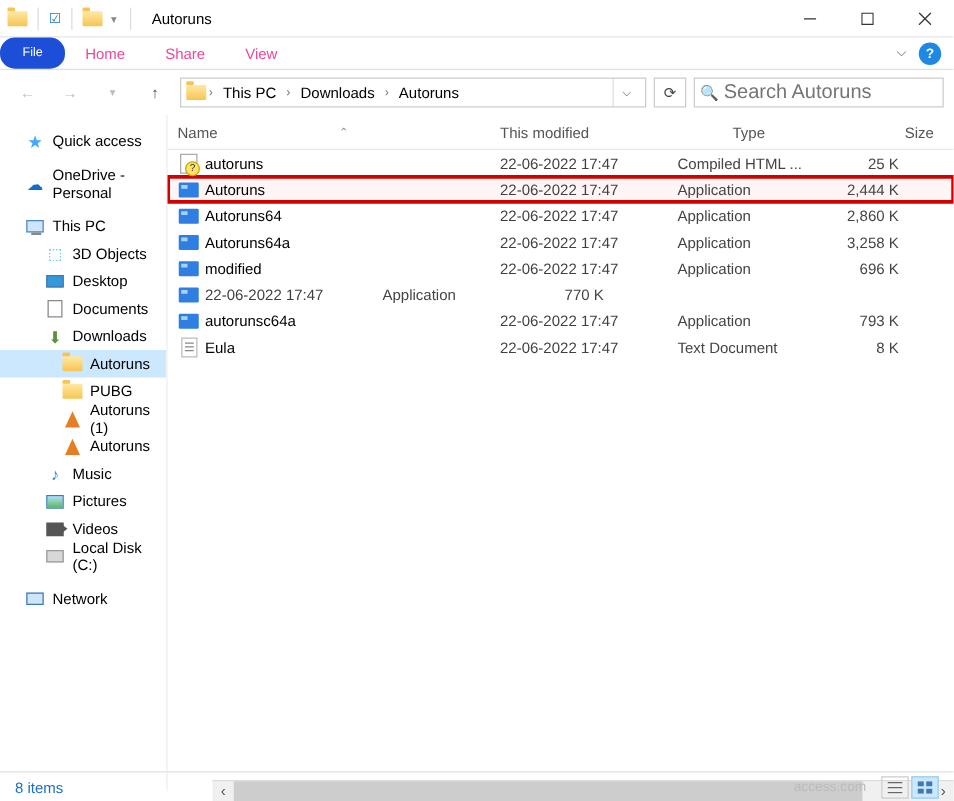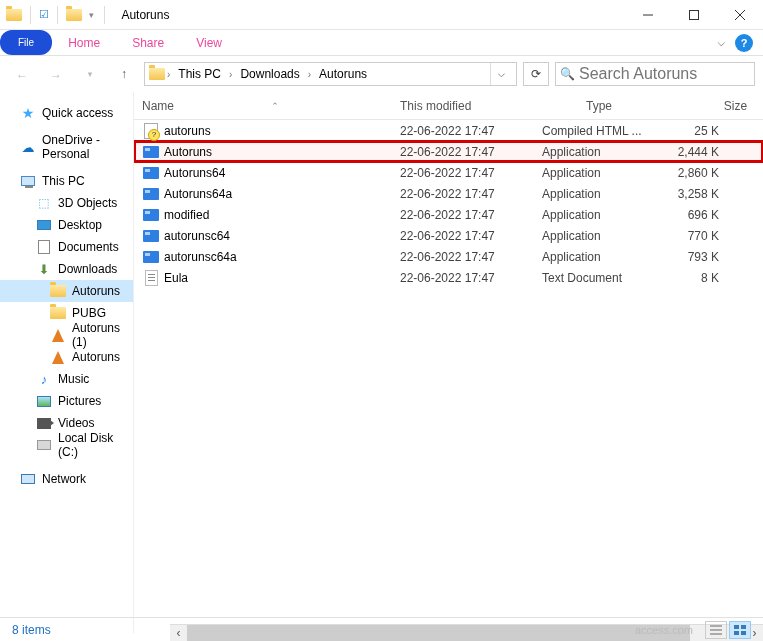--- a/index.html
+++ b/index.html
@@ -310,21 +310,20 @@
           </span>
           <span class="fname">modified</span>
           <span class="fdate">22-06-2022 17:47</span>
           <span class="ftype">Application</span>
           <span class="fsize">696 K</span>
         </div>
         <div class="row">
           <span class="ficon">
             <span class="i-exe"></span>
           </span>
-          <span class="fname">autorunsc64</span>
           <span class="fdate">22-06-2022 17:47</span>
           <span class="ftype">Application</span>
           <span class="fsize">770 K</span>
         </div>
         <div class="row">
           <span class="ficon">
             <span class="i-exe"></span>
           </span>
           <span class="fname">autorunsc64a</span>
           <span class="fdate">22-06-2022 17:47</span>

